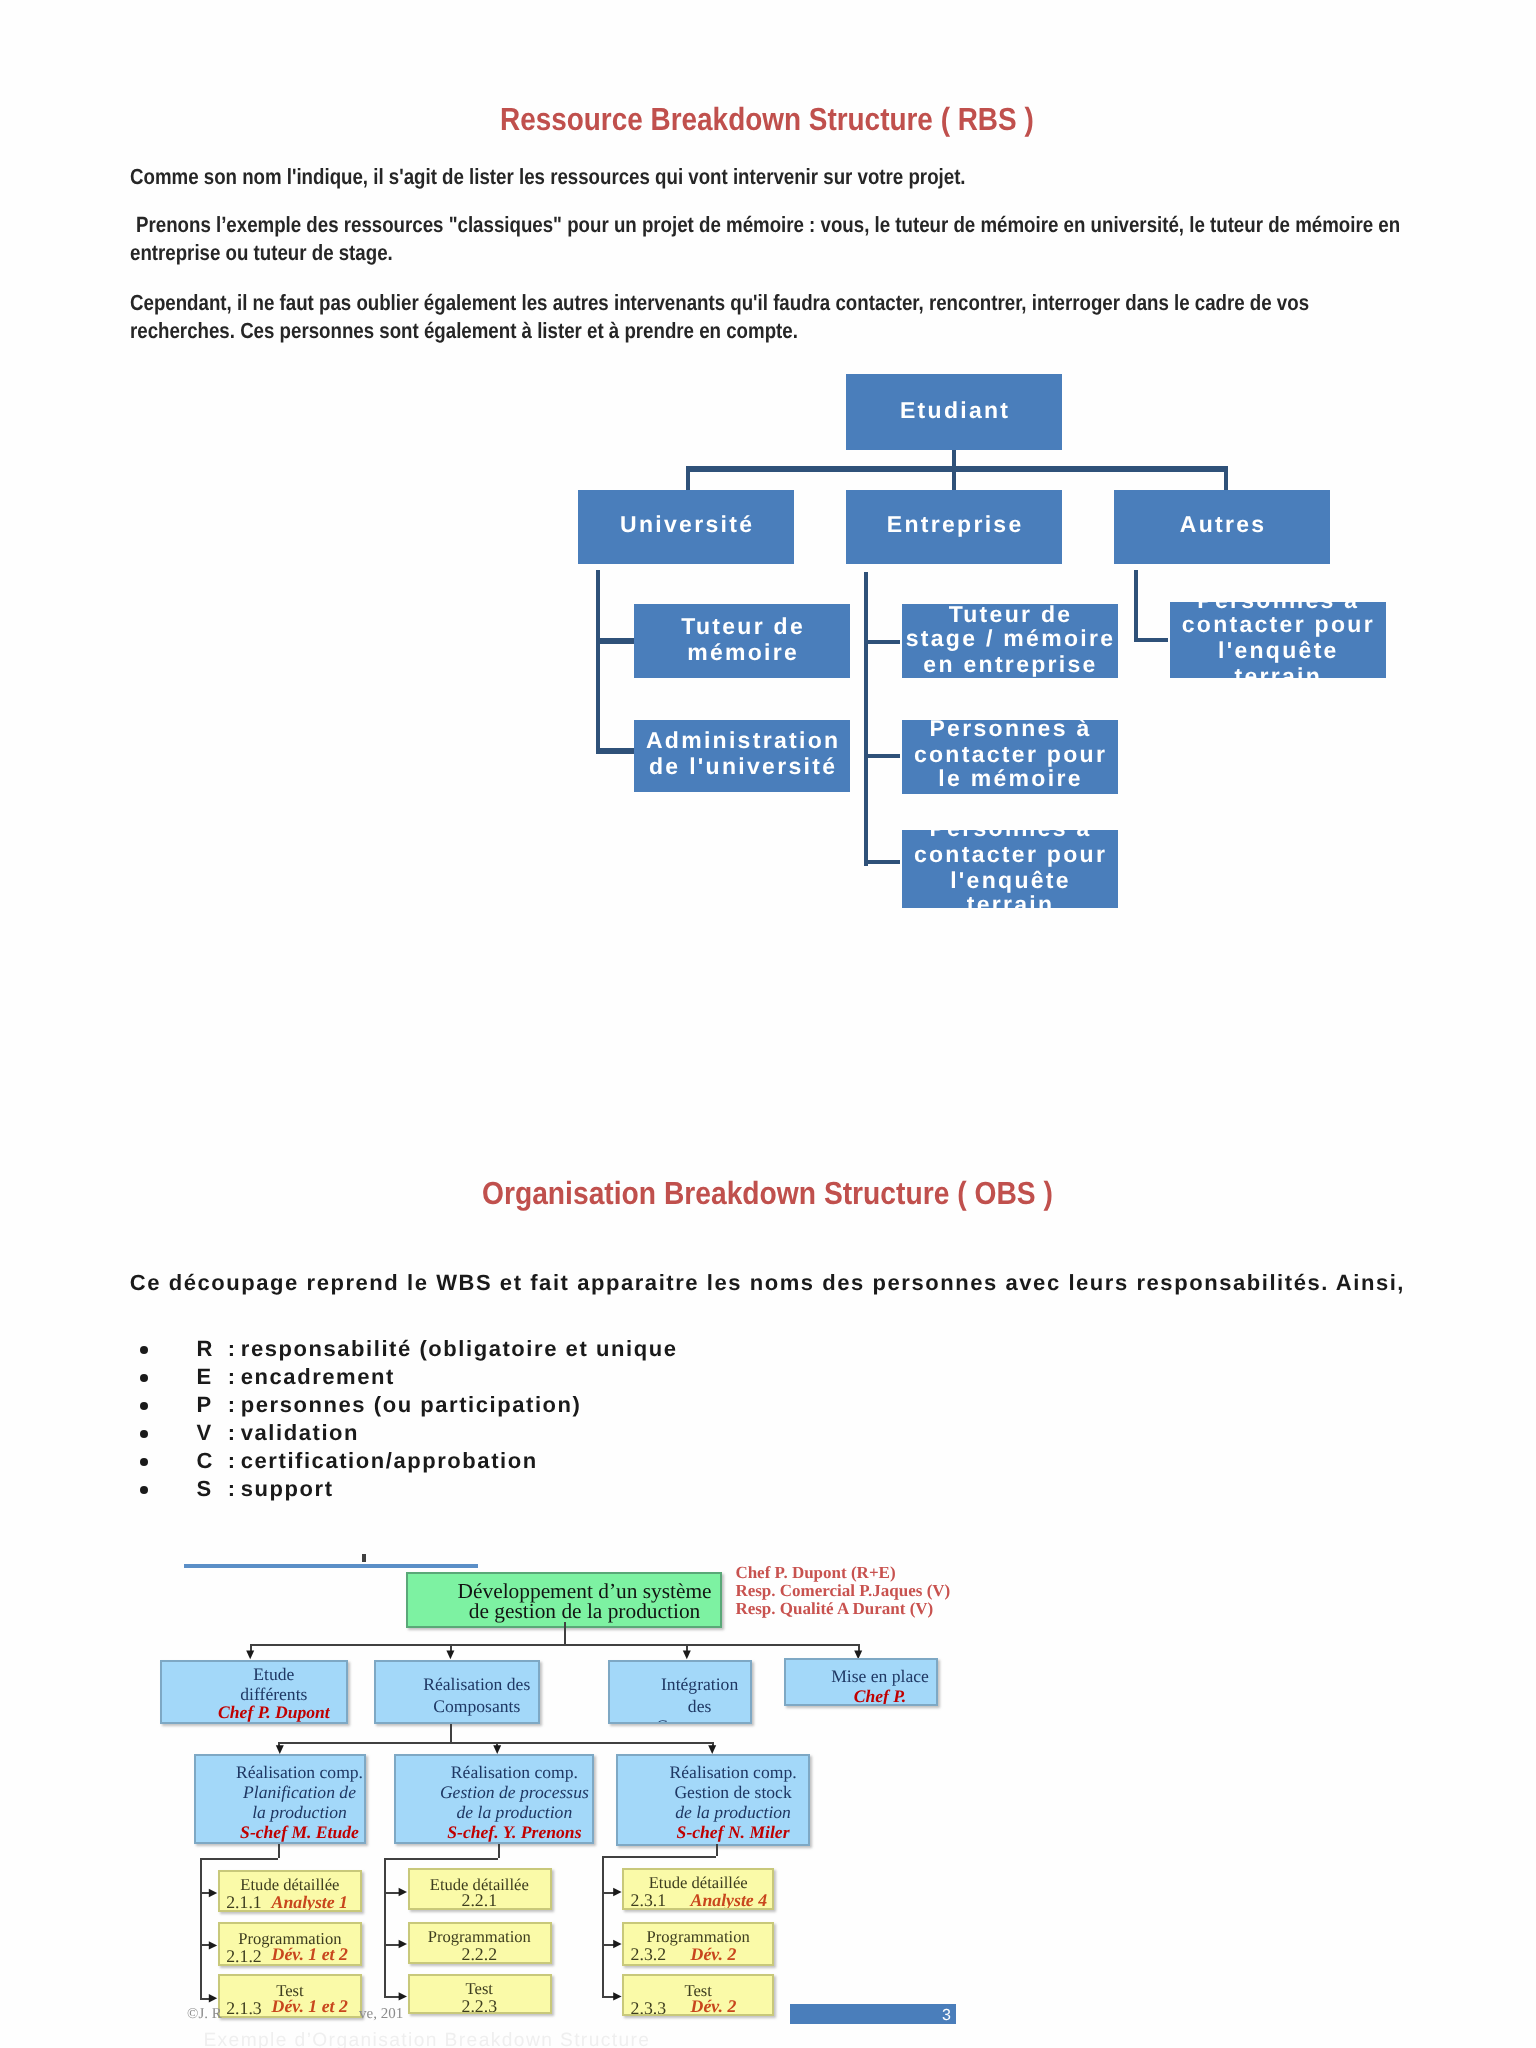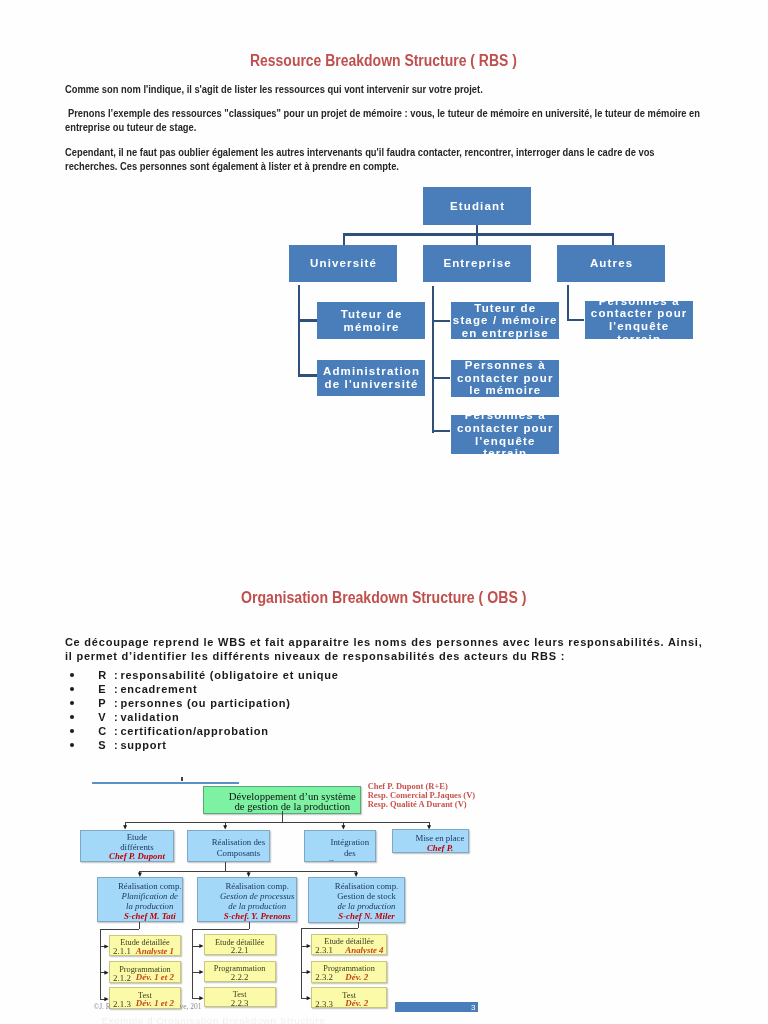--- a/index.html
+++ b/index.html
@@ -153,21 +153,20 @@
       <span>Personnes à</span>
       <span>contacter pour</span>
       <span>l'enquête</span>
       <span>terrain</span>
     </div>
   </div>
 
   <div class="h2" style="left:240.9px;top:589px">Organisation Breakdown Structure ( OBS )</div>
 
   <div class="obspara" style="left:64.9px;top:636px">Ce découpage reprend le WBS et fait apparaitre les noms des personnes avec leurs responsabilités. Ainsi,</div>
-  <div class="obspara" style="left:64.9px;top:650px">il permet d’identifier les différents niveaux de responsabilités des acteurs du RBS  :</div>
 
   <div class="bdot" style="left:69.7px;top:672.7px"></div>
   <div class="bullet" style="left:98.3px;top:669.3px">
     <span class="lkey">R</span><span class="lsep">:</span><span class="ltext">responsabilité (obligatoire et unique</span>
   </div>
   <div class="bdot" style="left:69.7px;top:686.7px"></div>
   <div class="bullet" style="left:98.3px;top:683.3px">
     <span class="lkey">E</span><span class="lsep">:</span><span class="ltext">encadrement</span>
   </div>
   <div class="bdot" style="left:69.7px;top:700.6px"></div>
@@ -240,21 +239,21 @@
   <svg style="position:absolute;left:0;top:0;width:768px;height:1024px;pointer-events:none;overflow:visible">
     <polygon points="137.9,872.6 141.9,872.6 139.9,877" fill="#1a1a1a"></polygon>
     <polygon points="246.6,872.6 250.6,872.6 248.6,877" fill="#1a1a1a"></polygon>
     <polygon points="354.1,872.6 358.1,872.6 356.1,877" fill="#1a1a1a"></polygon>
   </svg>
 
   <div class="obox blue" style="left:96.5px;top:876.8px;width:86.5px;height:45.6px;font-size:8.8px;line-height:9.85px;padding-top:4.4px">
     <div>Réalisation comp.</div>
     <div style="font-style:italic">Planification de</div>
     <div style="font-style:italic">la production</div>
-    <div class="oname">S-chef M. Tati</div>
+    <div class="oname">S-chef M. Etude</div>
   </div>
   <div class="obox blue" style="left:197.2px;top:876.8px;width:100px;height:45.6px;font-size:8.8px;line-height:9.85px;padding-top:4.4px">
     <div>Réalisation comp.</div>
     <div style="font-style:italic">Gestion de processus</div>
     <div style="font-style:italic">de la production</div>
     <div class="oname">S-chef. Y. Prenons</div>
   </div>
   <div class="obox blue" style="left:307.7px;top:876.9px;width:97.7px;height:46.3px;font-size:8.8px;line-height:9.85px;padding-top:4.4px">
     <div>Réalisation comp.</div>
     <div style="">Gestion de stock</div>

